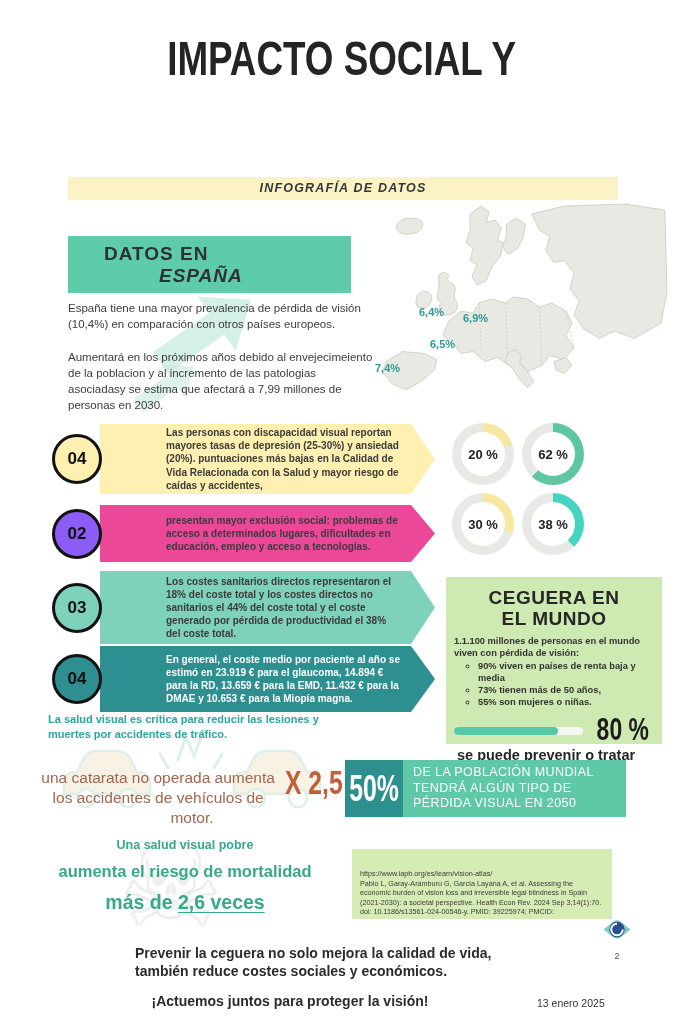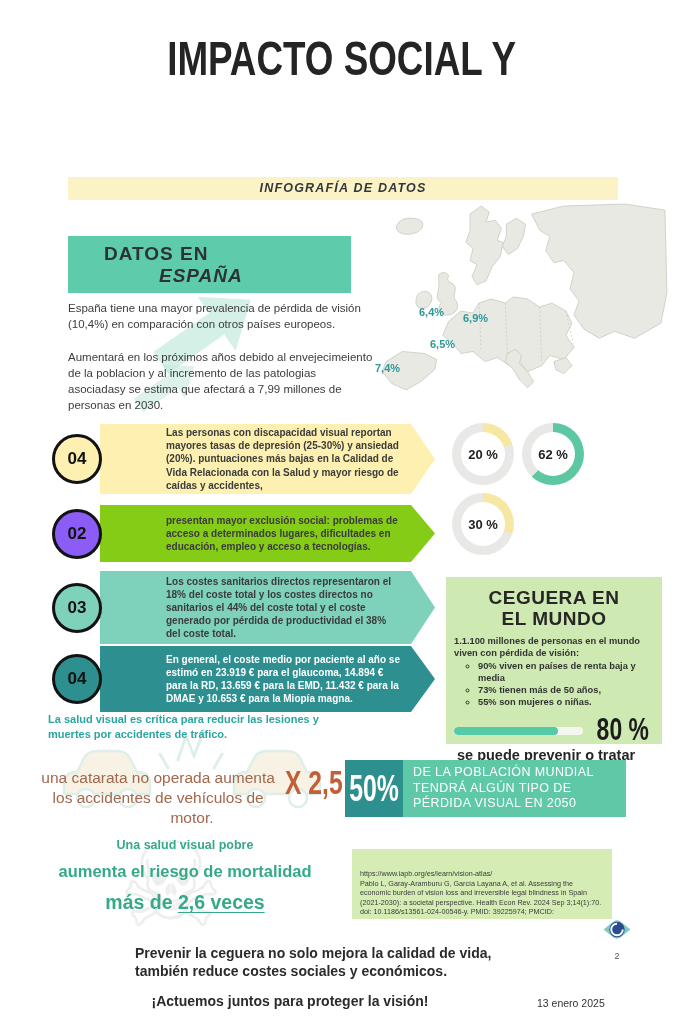--- a/index.html
+++ b/index.html
@@ -155,21 +155,21 @@
     <span class="map-label ml3">6,5%</span>
     <span class="map-label ml4">7,4%</span>
   </div>
 
   <div class="arrow-item it1">
     <div class="num-circle" style="background: rgb(253, 240, 176);">04</div>
     <div class="arrow-body" style="background: rgb(253, 240, 176); color: rgb(59, 59, 59);">Las personas con discapacidad visual reportan mayores tasas de depresión (25-30%) y ansiedad (20%). puntuaciones más bajas en la Calidad de Vida Relacionada con la Salud y mayor riesgo de caídas y accidentes,</div>
   </div>
   <div class="arrow-item it2">
     <div class="num-circle" style="background: #8b5cf6;">02</div>
-    <div class="arrow-body" style="background: #84cc16; color: rgb(59, 59, 59);">presentan mayor exclusión social: problemas de acceso a determinados lugares, dificultades en educación, empleo y acceso a tecnologías.</div>
+    <div class="arrow-body" style="background: #ec4899; color: rgb(59, 59, 59);">presentan mayor exclusión social: problemas de acceso a determinados lugares, dificultades en educación, empleo y acceso a tecnologías.</div>
   </div>
   <div class="arrow-item it3">
     <div class="num-circle" style="background: rgb(126, 209, 186);">03</div>
     <div class="arrow-body" style="background: rgb(126, 209, 186); color: rgb(59, 59, 59);">Los costes sanitarios directos representaron el 18% del coste total y los costes directos no sanitarios el 44% del coste total y el coste generado por pérdida de productividad el 38% del coste total.</div>
   </div>
   <div class="arrow-item it4">
     <div class="num-circle" style="background: rgb(46, 143, 144);">04</div>
     <div class="arrow-body" style="background: rgb(46, 143, 144); color: rgb(255, 255, 255);">En general, el coste medio por paciente al año se estimó en 23.919 € para el glaucoma, 14.894 € para la RD, 13.659 € para la EMD, 11.432 € para la DMAE y 10.653 € para la Miopía magna.</div>
   </div>
 
@@ -180,20 +180,25 @@
         </div>
     </div>
     <div class="donut" style="background: conic-gradient(rgb(92, 199, 160) 0deg, rgb(92, 199, 160) 62%, rgb(232, 232, 230) 62%, rgb(232, 232, 230) 100%);">
       <div class="donut-hole">
           <span class="donut-label">62 %</span>
         </div>
     </div>
     <div class="donut" style="background: conic-gradient(rgb(246, 232, 163) 0deg, rgb(246, 232, 163) 30%, rgb(232, 232, 230) 30%, rgb(232, 232, 230) 100%);">
       <div class="donut-hole">
           <span class="donut-label">30 %</span>
+        </div>
+    </div>
+    <div class="donut" style="background: conic-gradient(rgb(69, 212, 194) 0deg, rgb(69, 212, 194) 38%, rgb(232, 232, 230) 38%, rgb(232, 232, 230) 100%);">
+      <div class="donut-hole">
+          <span class="donut-label">38 %</span>
         </div>
     </div>
   </div>
 
   <div class="world-box">
     <div class="world-title">
       <div>CEGUERA EN</div>
       <div>EL MUNDO</div>
     </div>
     <div class="world-body">

